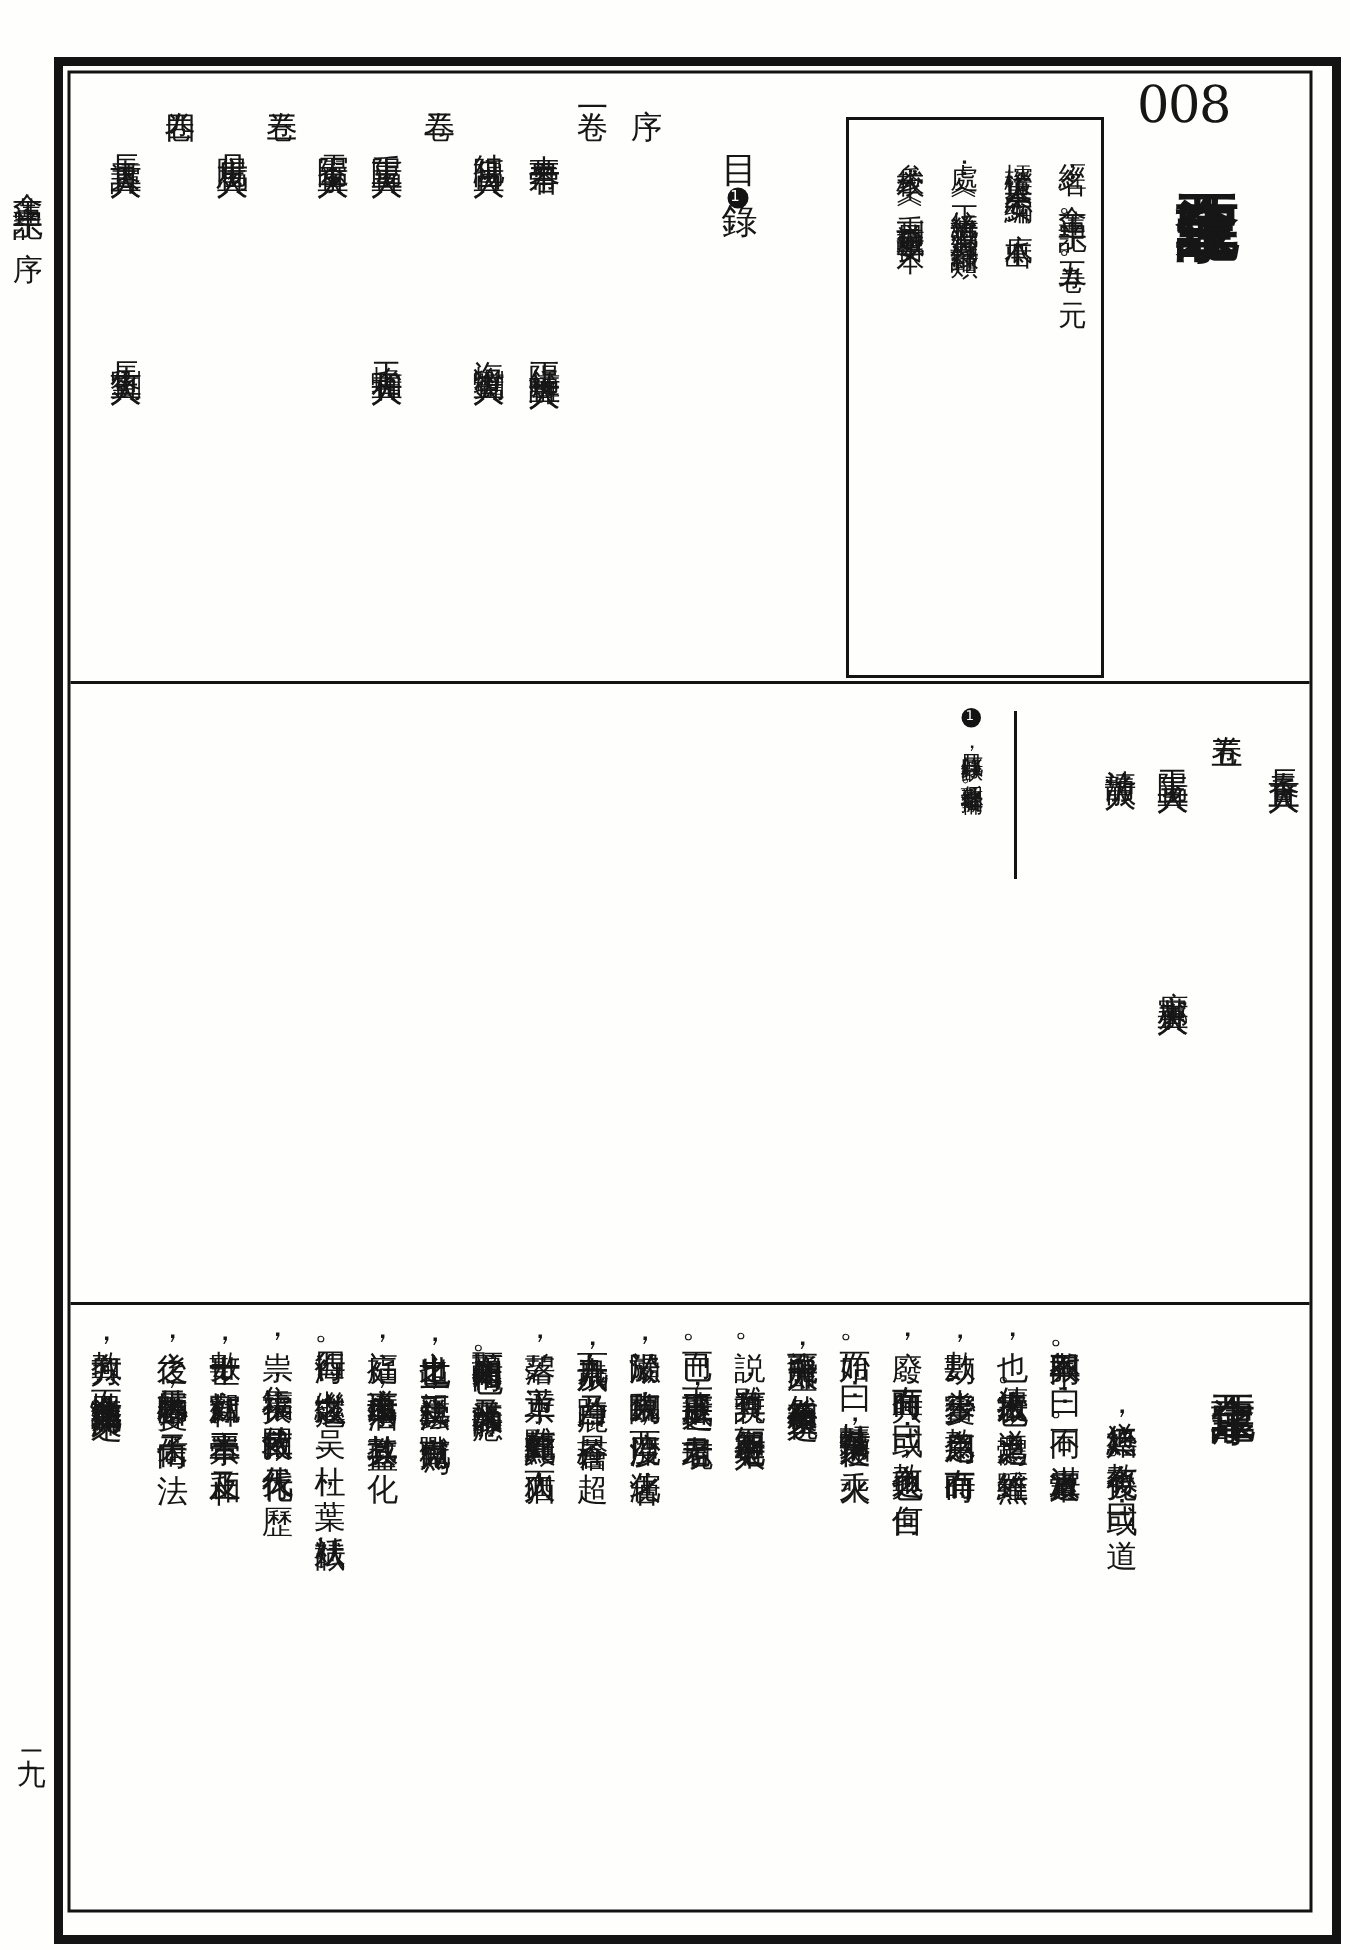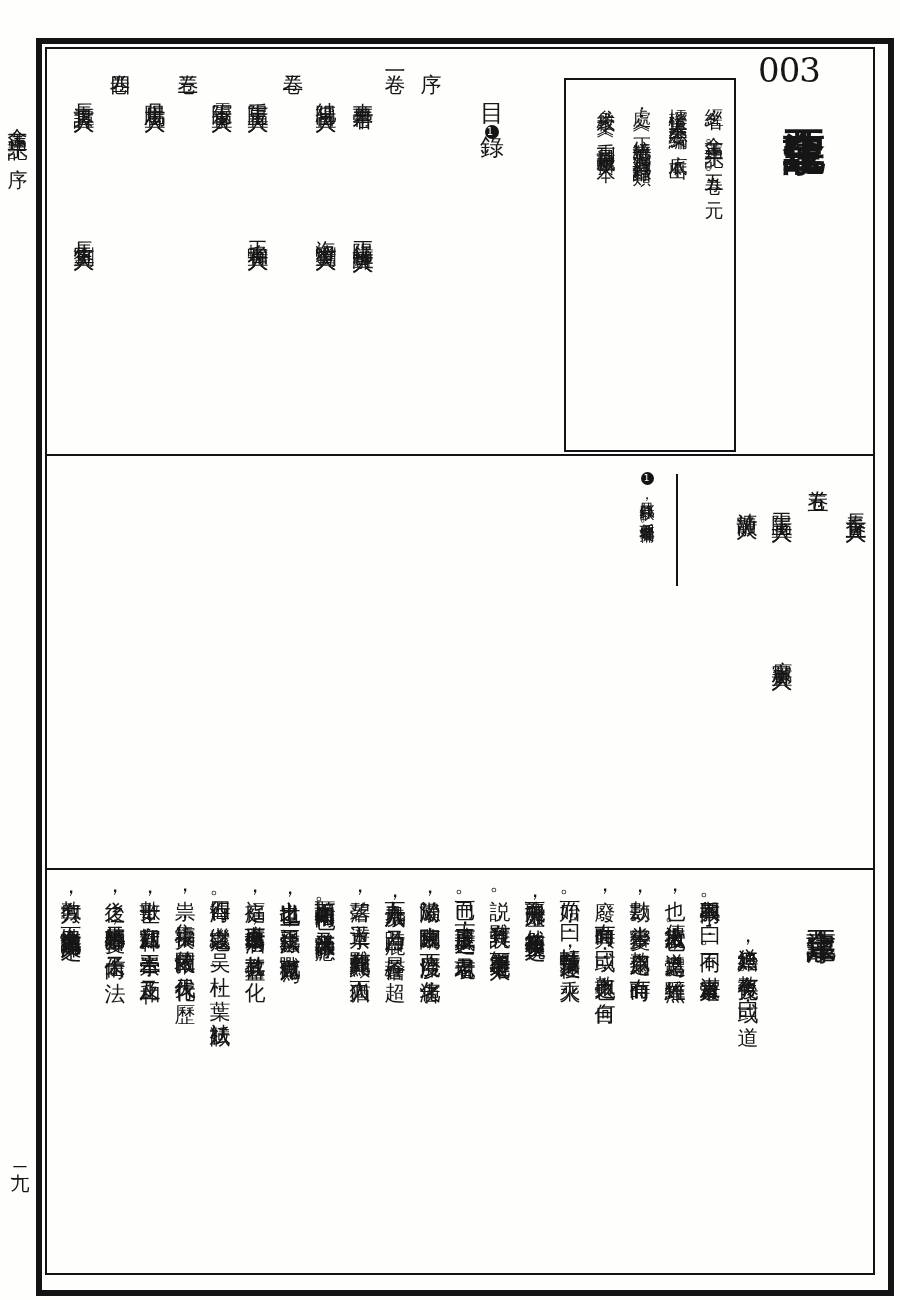--- a/index.html
+++ b/index.html
@@ -46,21 +46,21 @@
   <div class="abs vtext running">
     <span>金蓮正宗記</span><span class="gap"></span><span>序</span>
   </div>
   <div class="abs vtext folio">二九</div>
 
   <div class="abs frame-outer"></div>
   <div class="abs frame-inner"></div>
   <div class="abs divider" style="top:454px;"></div>
   <div class="abs divider" style="top:868px;"></div>
 
-  <div class="abs doc-num">003</div>
+  <div class="abs doc-num">008</div>
   <div class="abs vtext book-title">金蓮正宗記</div>
 
   <div class="abs edition-box">
     <div class="ecol">經名：金蓮正宗記。五卷。元</div>
     <div class="ecol">樗櫟道人秦志安編。底本出</div>
     <div class="ecol">處：《正統道藏》洞真部譜録類。</div>
     <div class="ecol">參校本：《重刊道藏輯要》本。</div>
   </div>
 
   <div class="abs vtext toc-heading">

